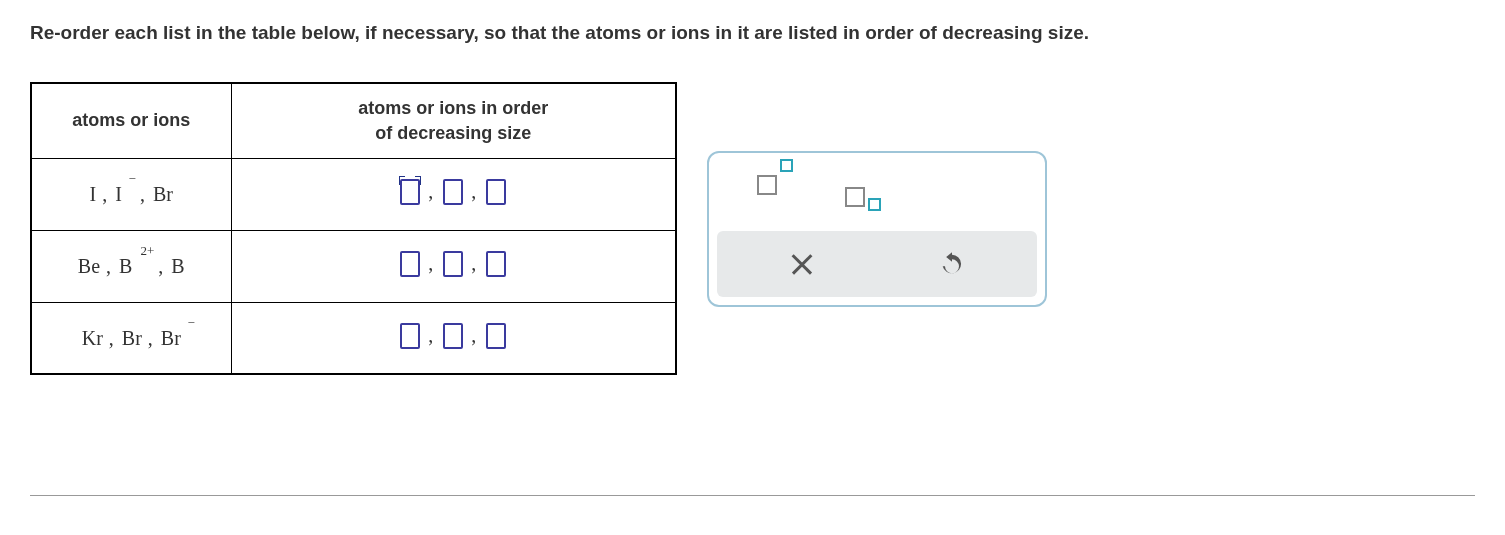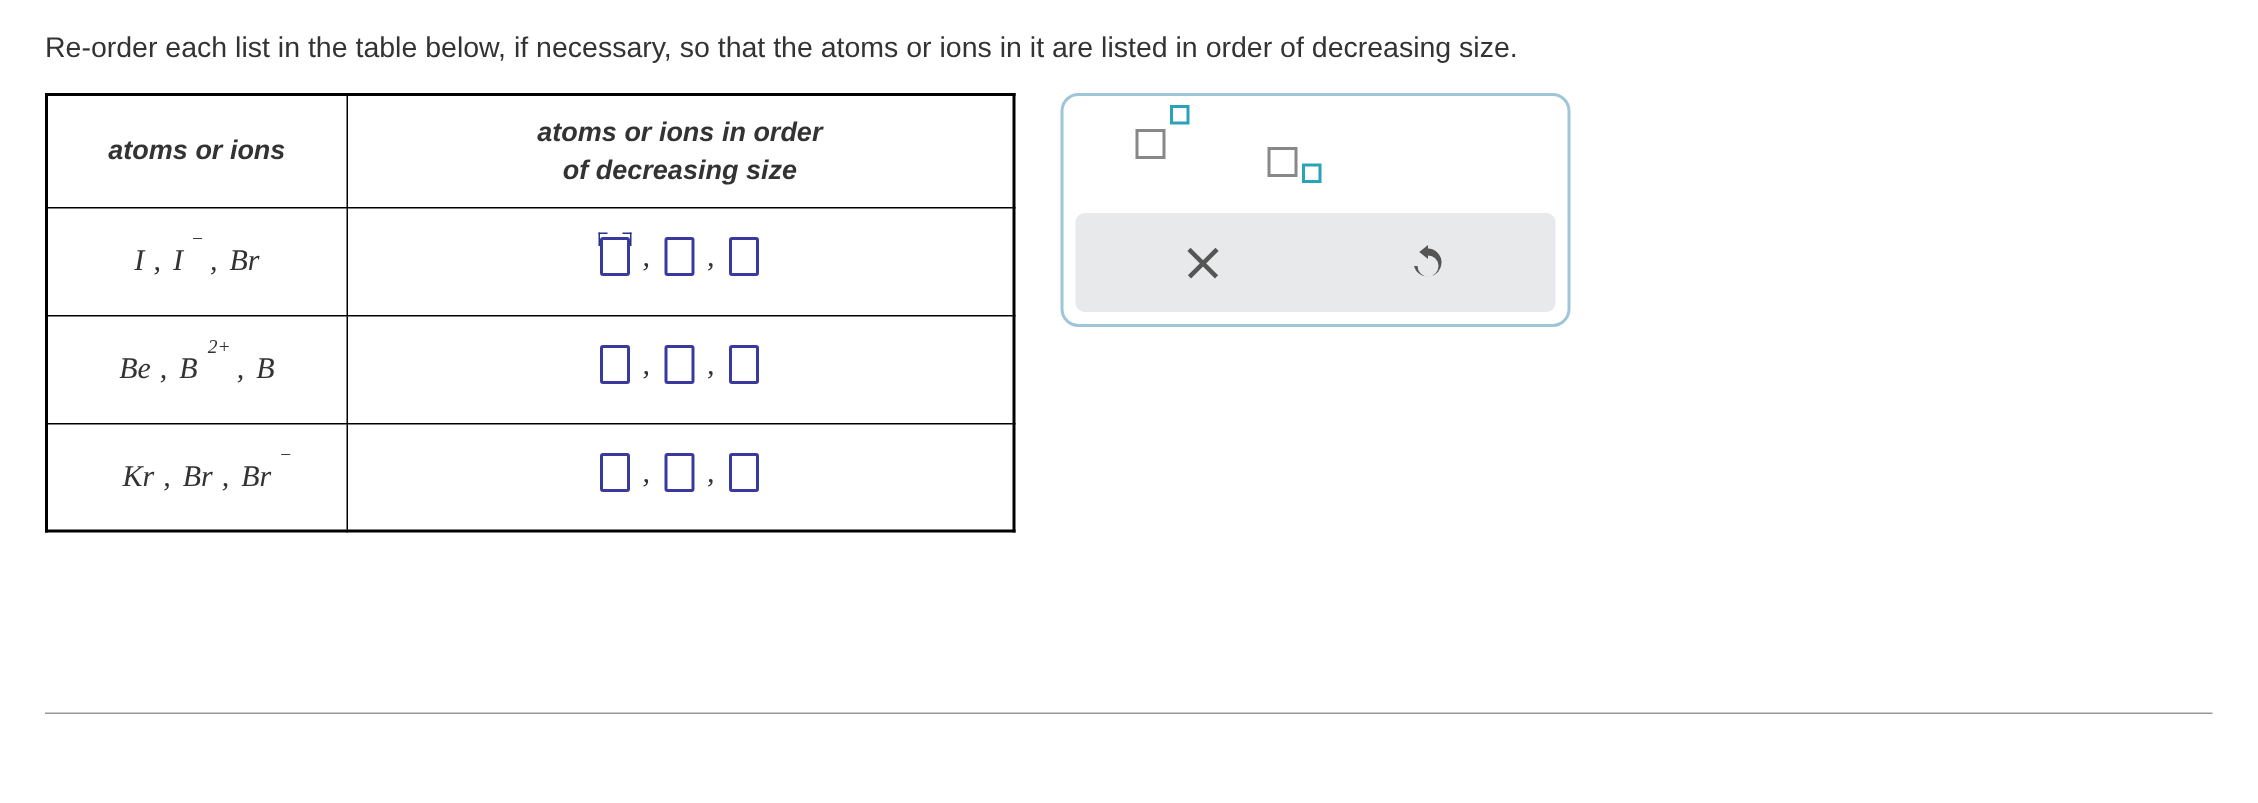--- a/index.html
+++ b/index.html
@@ -5,29 +5,28 @@
     * { box-sizing: border-box; margin: 0; padding: 0; }
     body {
       font-family: Verdana, Geneva, sans-serif;
       font-size: 19px;
       color: #333;
       padding: 20px 30px;
       background: #fff;
       width: 1505px;
     }
     .instruction {
-      margin-bottom: 15px;
+      margin-bottom: 35px;
       line-height: 1.4;
-      font-weight: 400;
+      font-weight: 700;
     }
     .main-row {
       display: flex;
-      align-items: flex-start;
+      align-items: center;
       gap: 30px;
-      font-style: italic;
     }
     table {
       border-collapse: collapse;
       border: 2px solid #000;
     }
     th, td {
       border: 1px solid #000;
       text-align: center;
       vertical-align: middle;
     }

